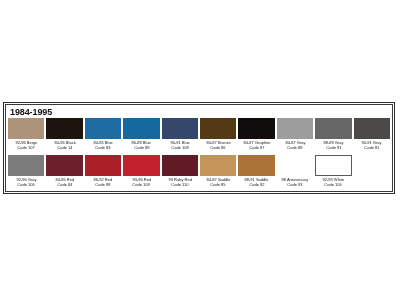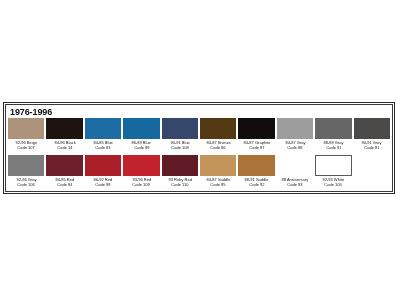--- a/index.html
+++ b/index.html
@@ -122,21 +122,21 @@
 </style>
 </head>
 <body>
 
 <div id="root">
 
   <div id="chart-panel">
     <div id="panel-inner">
 
       <div id="title-bar">
-        <span id="panel-title">1976-1996</span>
+        <span id="panel-title">1984-1995</span>
       </div>
 
       <div class="swatch-row" id="row-1">
           <div class="swatch-cell">
             <div class="swatch-chip" style="background: rgb(173, 147, 122);"></div>
             <div class="swatch-labels">
               <div class="swatch-name">92-96 Beige</div>
               <div class="swatch-code">Code 107</div>
             </div>
           </div>

